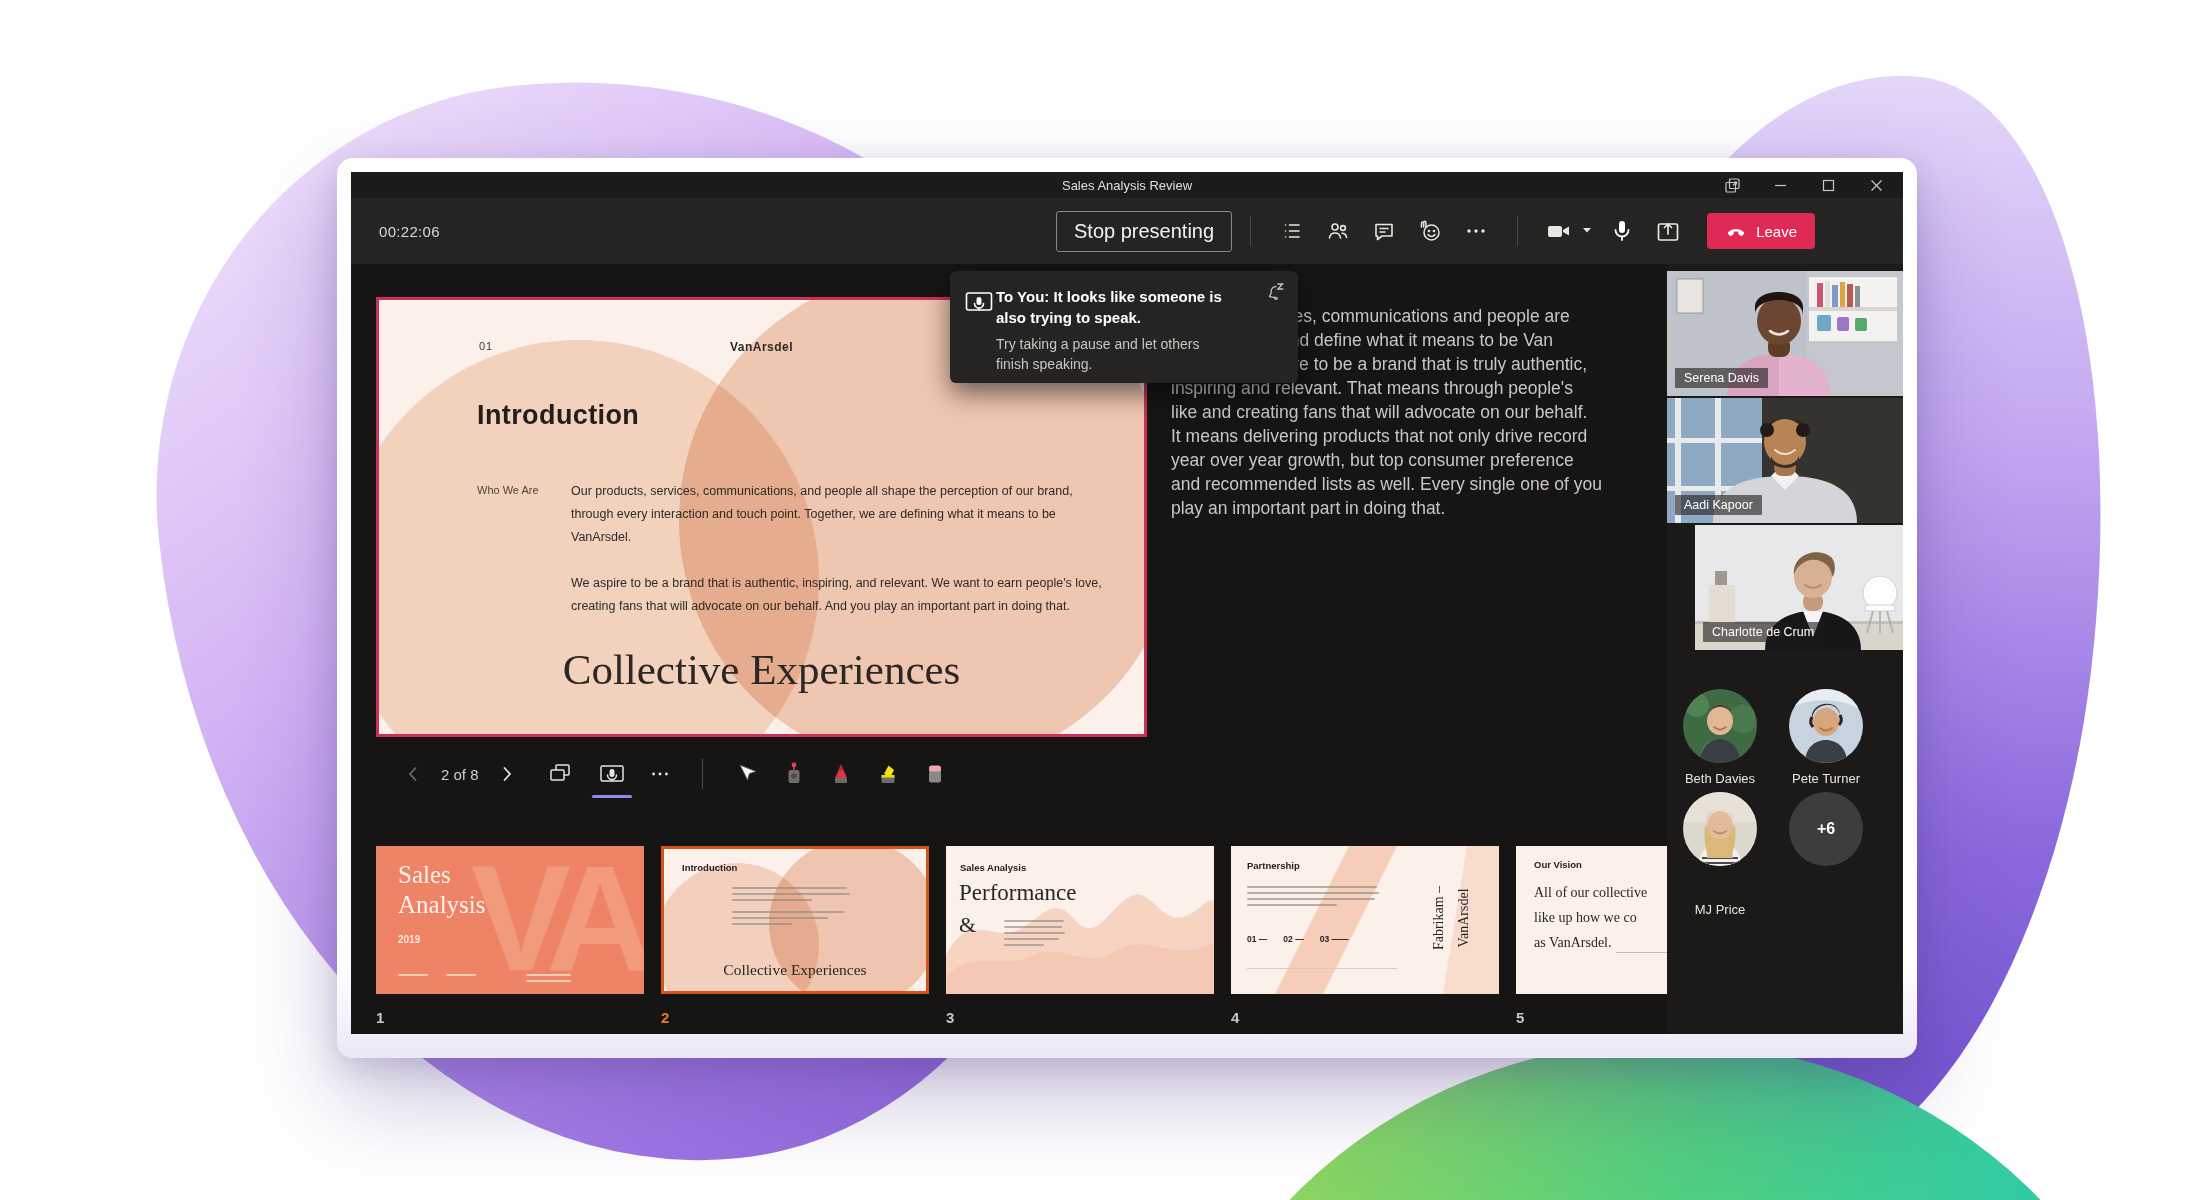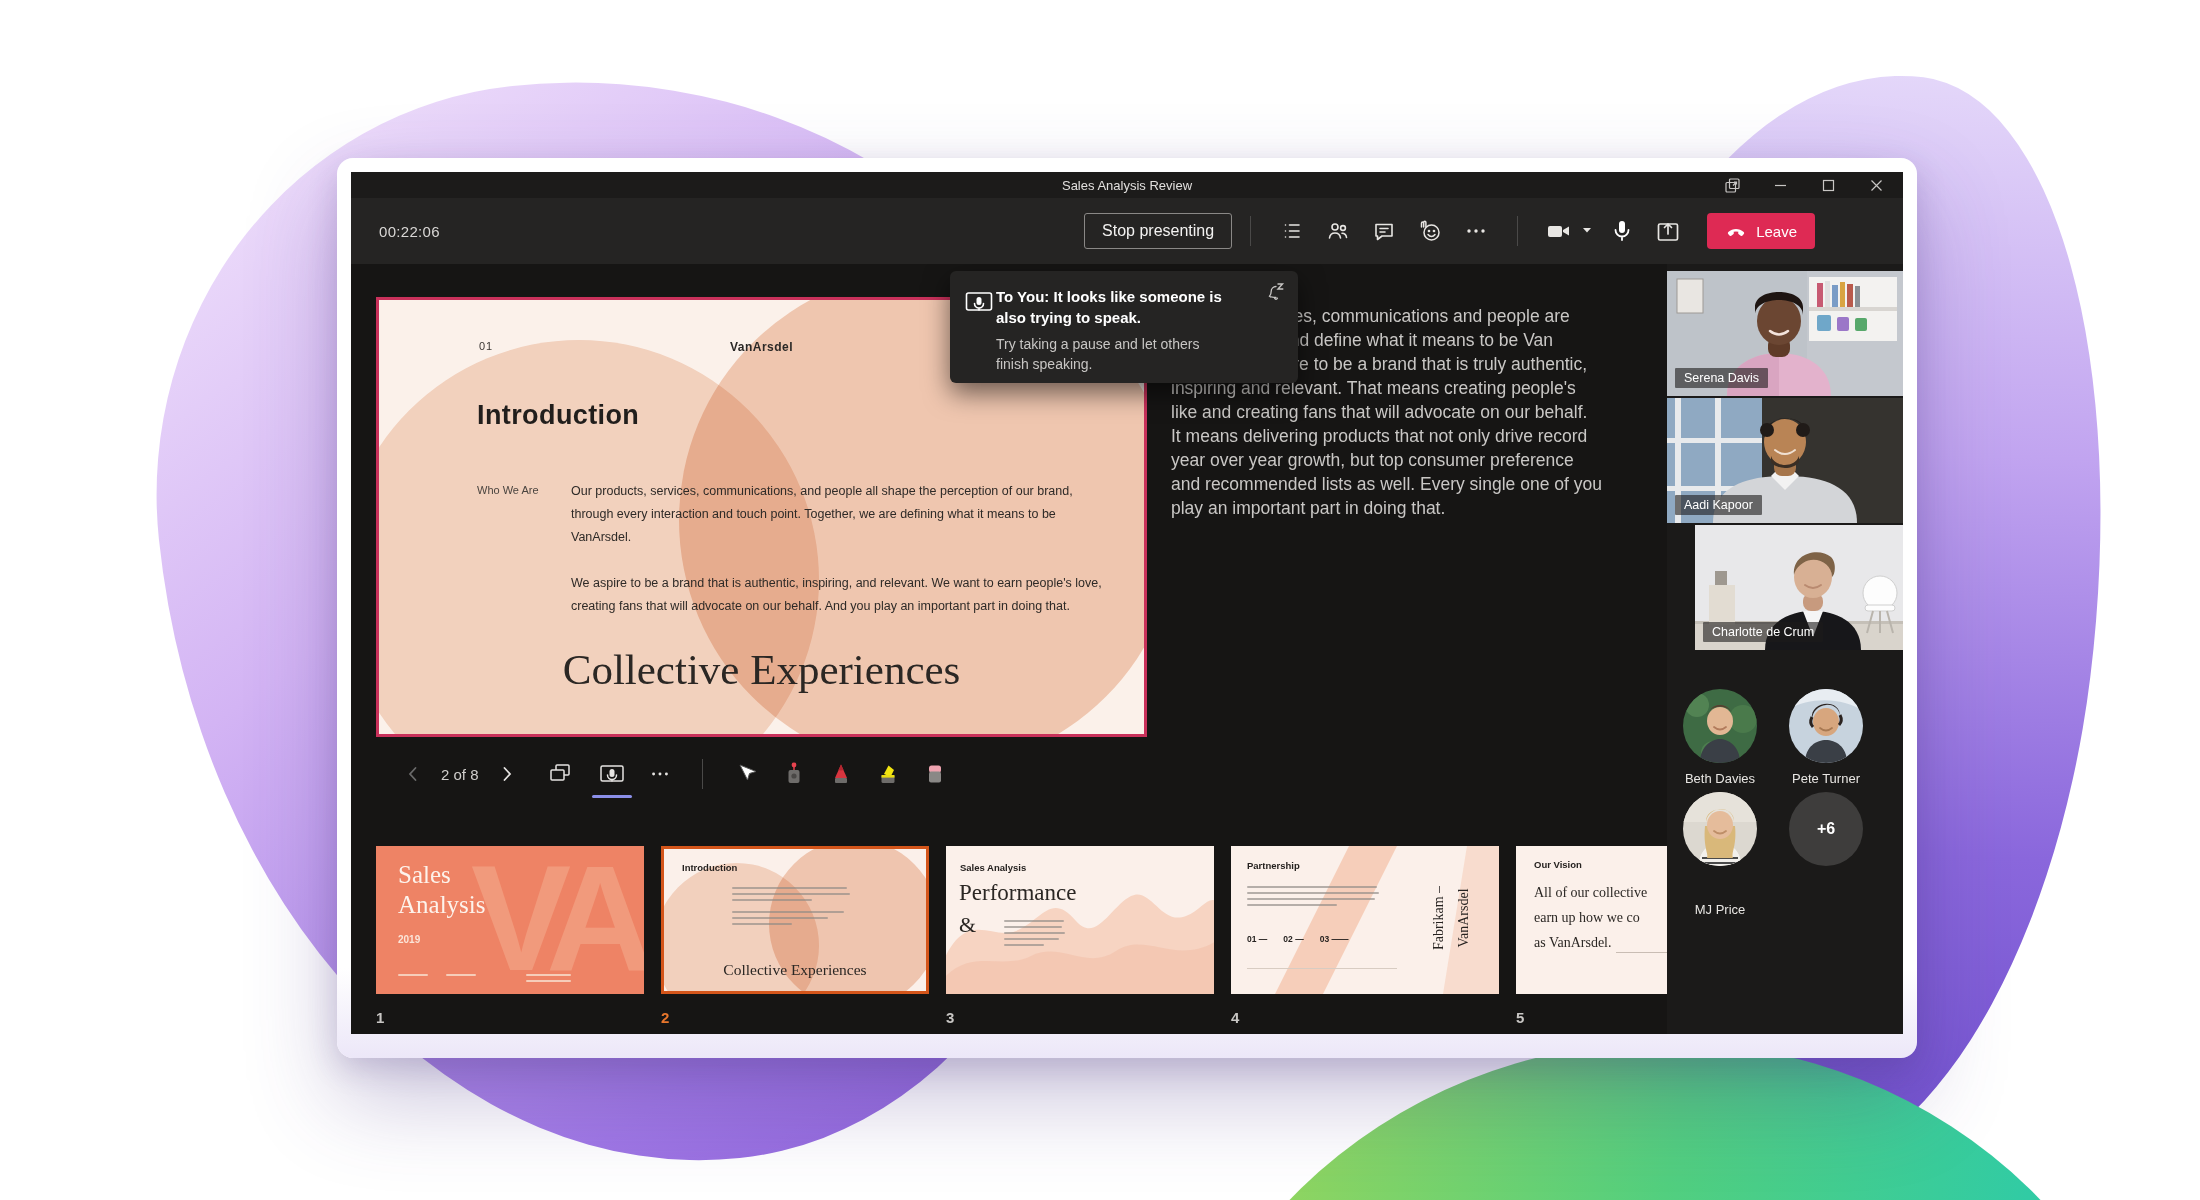--- a/index.html
+++ b/index.html
@@ -30,21 +30,21 @@
     display:flex; align-items:center; justify-content:center; }
   .titlebar .title { font-size:13px; color:#E1DFDD; }
   .win-controls { position:absolute; right:18px; top:0; height:26px; display:flex; align-items:center; gap:30px; }
   .win-btn { width:18px; height:18px; display:flex; align-items:center; justify-content:center; color:#C8C6C4; cursor:default; }
 
   
   .topbar { height:66px; background:#252423; flex:0 0 66px; display:flex; align-items:center; }
   .timer { margin-left:28px; font-size:15px; color:#D9D7D5; letter-spacing:.3px; }
   .topbar .spacer { flex:1; }
   .btn-stop { border:1px solid #8A8886; border-radius:3px; background:transparent; color:#F3F2F1;
-    font-size:16px; padding:8px 17px; font-family:inherit; }
+    font-size:20px; padding:8px 17px; font-family:inherit; }
   .vdiv { width:1px; height:30px; background:#4A4948; margin:0 18px; }
   .icon-btn { width:34px; height:34px; display:flex; align-items:center; justify-content:center;
     color:#E8E6E3; margin:0 6px; }
   .icon-btn svg { display:block; }
   .cam-group { display:flex; align-items:center; margin:0 6px; color:#FFFFFF; }
   .chev-down { margin-left:5px; color:#E8E6E3; }
   .btn-leave { display:flex; align-items:center; gap:9px; background:#DE2A54; color:#fff; border:none;
     border-radius:4px; height:36px; padding:0 18px; font-size:15px; font-family:inherit; margin-left:16px; margin-right:88px; }
 
   
@@ -257,21 +257,21 @@
           <div class="b">Our products, services, communications, and people all shape the perception of our brand, through every interaction and touch point. Together, we are defining what it means to be VanArsdel.</div>
           <div class="r">We aspire to be a brand that is authentic, inspiring, and relevant. We want to earn people's love, creating fans that will advocate on our behalf. And you play an important part in doing that.</div>
         </div>
         <div class="slide-title">Collective Experiences</div>
       </div>
 
       <div class="notes">
         <div>products, services, communications and people are</div>
         <div>all that shape and define what it means to be Van</div>
         <div>Arsdel. We aspire to be a brand that is truly authentic,</div>
-        <div>inspiring and relevant. That means creating people's</div>
+        <div>inspiring and relevant. That means through people's</div>
         <div>like and creating fans that will advocate on our behalf.</div>
         <div>It means delivering products that not only drive record</div>
         <div>year over year growth, but top consumer preference</div>
         <div>and recommended lists as well. Every single one of you</div>
         <div>play an important part in doing that.</div>
       </div>
 
       <div class="toast">
         <div class="toast-icon">
           <svg width="30" height="30" viewBox="0 0 30 30" fill="none" stroke="currentColor" stroke-width="1.6" stroke-linecap="round">
@@ -418,21 +418,21 @@
         <div class="rule"></div>
         <div class="vtxt" style="right:28px; top:64px;">Fabrikam –</div>
         <div class="vtxt" style="right:6px; top:64px;">VanArsdel</div>
       </div>
 
       <div class="thumb t5" style="left:1165px;">
 
         <div class="h">Our Vision</div>
         <div class="lines">
           <div>All of our collective</div>
-          <div>earn up how we co</div>
+          <div>like up how we co</div>
           <div>as VanArsdel.</div>
         </div>
         <div class="rule"></div>
       </div>
 
       <div class="t-num" style="left:25px;">1</div>
       <div class="t-num sel" style="left:310px;">2</div>
       <div class="t-num" style="left:595px;">3</div>
       <div class="t-num" style="left:880px;">4</div>
       <div class="t-num" style="left:1165px;">5</div>

